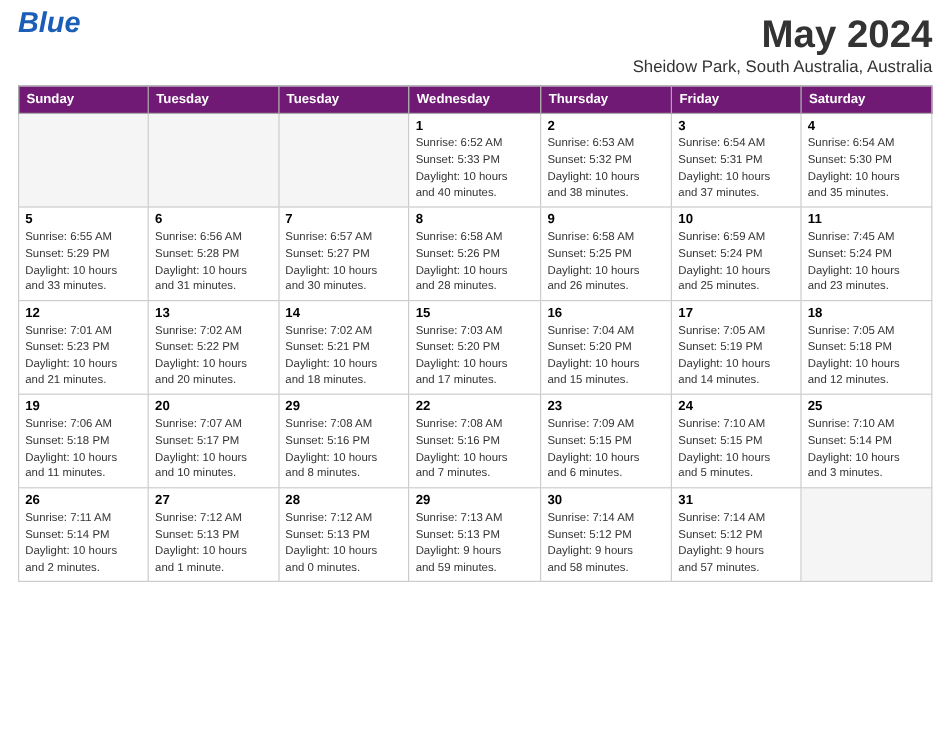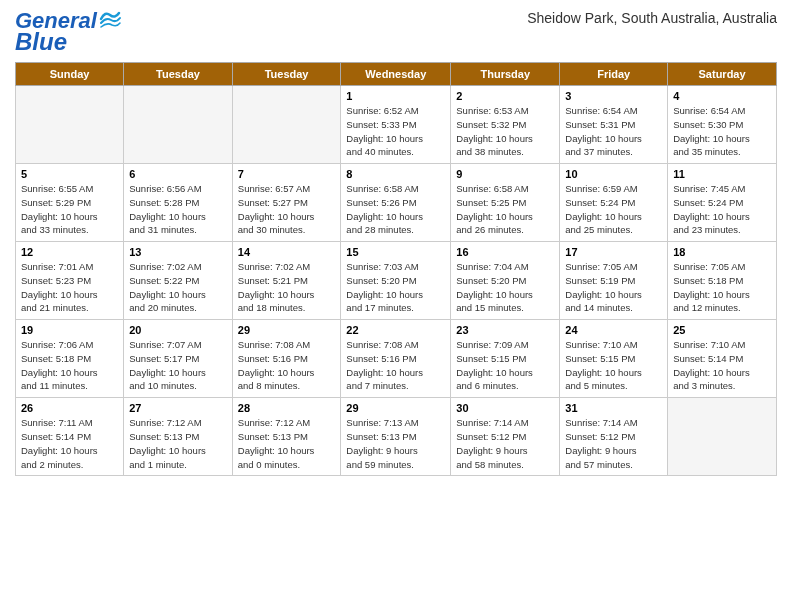--- a/index.html
+++ b/index.html
@@ -3,47 +3,40 @@
   <meta charset="utf-8">
   <style>
     * { box-sizing: border-box; margin: 0; padding: 0; }
     body { font-family: Arial, sans-serif; background: #fff; width: 792px; height: 612px; overflow: hidden; }
     .container { width: 792px; padding: 10px 15px; }
     .header { display: flex; justify-content: space-between; align-items: flex-start; margin-bottom: 8px; }
     .title-block { text-align: right; }
     .month-title { font-size: 32px; font-weight: bold; color: #333; }
     .location { font-size: 14px; color: #333; }
     .calendar { width: 100%; border-collapse: collapse; font-size: 10px; }
-    .calendar th { background: #a16207; color: #fff; text-align: center; padding: 5px 6px; font-size: 11px; border: 1px solid #aaa; }
+    .calendar th { background: #701a75; color: #fff; text-align: left; padding: 5px 6px; font-size: 11px; border: 1px solid #aaa; }
     .calendar td { border: 1px solid #ccc; vertical-align: top; padding: 4px 5px; width: 113px; min-height: 70px; background: #fff; }
     .calendar td.empty { background: #f5f5f5; }
     .day-num { font-weight: bold; font-size: 11px; margin-bottom: 2px; display: block; }
     .day-info { color: #333; font-size: 9.5px; line-height: 1.45; }
     .week-row td { height: 78px; }
     .logo-wrapper { display: flex; align-items: center; gap: 4px; }
   </style>
 </head>
 <body>
 
 <div class="container">
   <div class="header">
     <div class="logo-wrapper">
       <div style="display:flex; flex-direction:column; align-items:flex-start;">
-        <div style="display:flex; align-items:center; gap:0;">
-          <span style="font-size:22px; font-weight:bold; font-style:italic; color:#1a5eb8; line-height:1;">General</span>
-          <svg width="22" height="20" viewBox="0 0 22 20" style="margin-left:2px; margin-top:-4px;">
-            <path d="M2 10 Q6 2, 11 6 Q16 10, 20 4" stroke="#1a9ad7" stroke-width="2.5" fill="none" stroke-linecap="round"></path>
-            <path d="M2 14 Q7 8, 12 11 Q17 14, 21 9" stroke="#1a9ad7" stroke-width="2" fill="none" stroke-linecap="round"></path>
-            <path d="M2 18 Q8 13, 13 16 Q18 18, 21 14" stroke="#1a9ad7" stroke-width="1.5" fill="none" stroke-linecap="round"></path>
-          </svg>
-        </div>
         <span style="font-size:24px; font-weight:bold; font-style:italic; color:#1a5eb8; line-height:1; margin-top:-2px;">Blue</span>
       </div>
     </div>
     <div class="title-block">
+      <div class="month-title">May 2024</div>
       <div class="location">Sheidow Park, South Australia, Australia</div>
     </div>
   </div>
 
   <table class="calendar">
     <thead>
       <tr>
       <th>Sunday</th>
           <th>Tuesday</th>
           <th>Tuesday</th>

